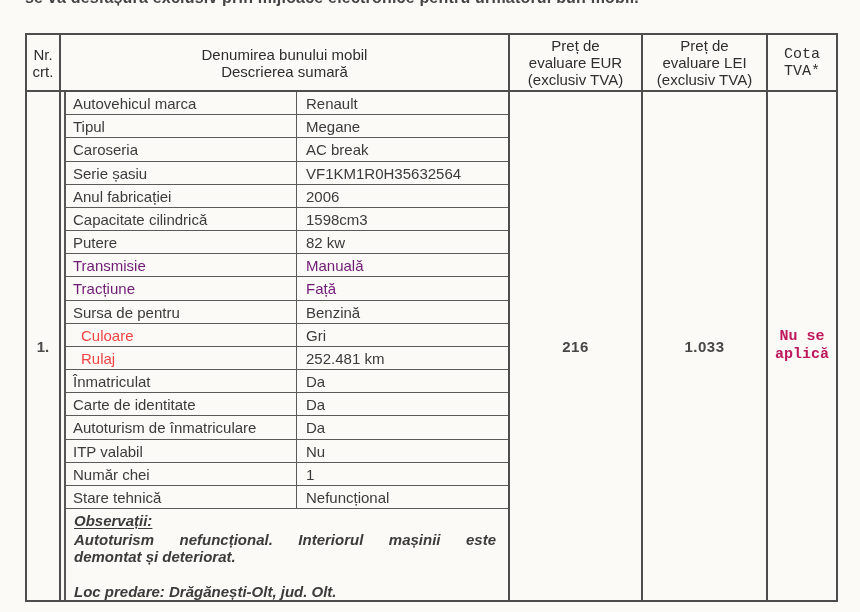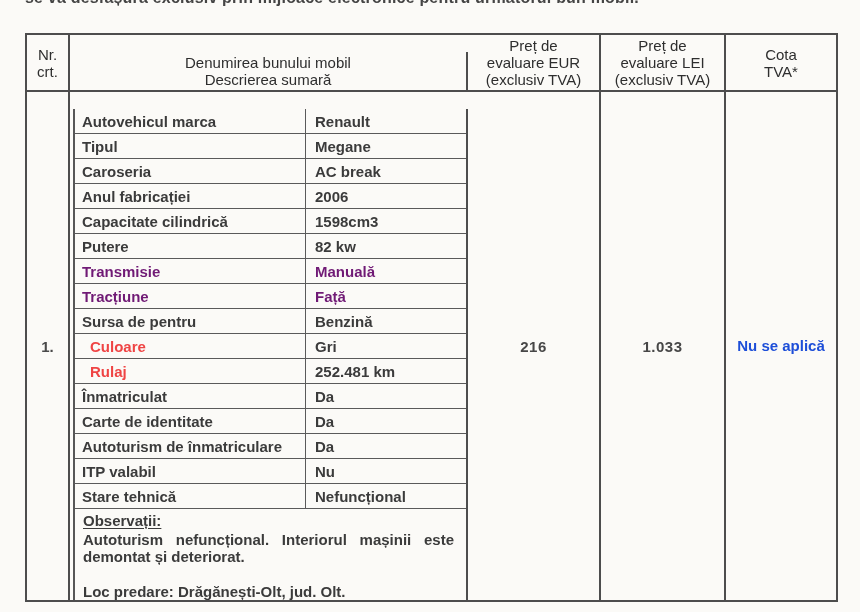--- a/index.html
+++ b/index.html
@@ -22,50 +22,50 @@
   .tbl {
     position:absolute; left:25px; top:33px;
     width:813px; height:569px; box-sizing:border-box;
     border:2px solid #4d4d4d;
     display:flex; flex-direction:column;
   }
   .thead { display:flex; height:57px; min-height:57px; border-bottom:2px solid #4d4d4d; box-sizing:border-box; }
   .tbody { display:flex; flex:1; min-height:0; }
 
   .c1,.c2,.c3,.c4,.c5 { box-sizing:border-box; }
-  .c1 { width:43px;  border-right:2px solid #4d4d4d; }
-  .c2 { width:398px; border-right:2px solid #4d4d4d;margin-top:17px; }
+  .c1 { width:34px;  border-right:2px solid #4d4d4d; }
+  .c2 { width:449px; border-right:2px solid #4d4d4d; }
   .c3 { width:133px; border-right:2px solid #4d4d4d; }
   .c4 { width:125px; border-right:2px solid #4d4d4d; }
-  .c5 { flex:1; }
+  .c5 { flex:1;font-family:Liberation Mono, monospace; }
 
   .hcell {
     display:flex; flex-direction:column; align-items:center; justify-content:center;
     text-align:center; font-size:15px; line-height:17px; color:#2e2e2e;
   }
   .hbold { font-weight:400; }
 
   
   .vcell { display:flex; align-items:center; justify-content:center; text-align:center; }
   .rownum { font-size:15px; font-weight:700; color:#4a4a4a; }
   .price  { font-size:15px; font-weight:700; color:#474747; letter-spacing:.5px;text-align:right; }
-  .vat    { font-size:15px; font-weight:600; color:#1d4ed8; line-height:18px; padding:0 3px; }
+  .vat    { font-size:15px; font-weight:600; color:#be185d; line-height:18px; padding:0 3px; }
 
   
   .c2wrap { margin-left:3px; height:100%; border-left:2px solid #575757; box-sizing:border-box; display:flex; flex-direction:column; }
   .specs  { height:418px; display:flex; flex-direction:column; }
-  .spec-row { flex:1; display:flex; border-bottom:1.5px solid #5a5a5a; box-sizing:border-box; font-size:15px; font-weight:700; color:#3b3b3b; }
+  .spec-row { flex:1; display:flex; border-bottom:1.5px solid #5a5a5a; box-sizing:border-box; font-size:15px; font-weight:400; color:#3b3b3b; }
   .spec-label { width:231px; box-sizing:border-box; border-right:1.5px solid #5a5a5a; padding:1px 4px 0 7px; display:flex; align-items:center; }
   .spec-value { flex:1; padding:1px 4px 0 9px; display:flex; align-items:center;text-align:center; }
   .muted  { color:#8b8b8b; }
   .muted .spec-label, .muted .spec-value { color:#701a75; }
   .mlabel .spec-label { color:#ef4444;padding-left:15px; }
 
   
-  .obs { flex:1; padding:3px 12px 0 8px; font-size:15px; font-weight:600; color:#3b3b3b; }
+  .obs { flex:1; padding:3px 12px 0 8px; font-size:15px; font-weight:600; color:#3b3b3b;font-style:italic; }
   .obs-title { text-decoration:underline; text-underline-offset:2px; margin-bottom:2px; }
   .obs-line1 { text-align:justify; text-align-last:justify; }
   .obs-line2 { margin-bottom:18px; }
   .obs-loc { }
 </style>
 </head>
 <body>
 
 <div class="doc">
 
@@ -113,20 +113,24 @@
               </div>
             <div class="spec-row">
                 <div class="spec-label">Tipul</div>
                 <div class="spec-value">Megane</div>
               </div>
             <div class="spec-row">
                 <div class="spec-label">Caroseria</div>
                 <div class="spec-value">AC break</div>
               </div>
             <div class="spec-row">
+                <div class="spec-label">Serie șasiu</div>
+                <div class="spec-value">VF1KM1R0H35632564</div>
+              </div>
+            <div class="spec-row">
                 <div class="spec-label">Anul fabricației</div>
                 <div class="spec-value">2006</div>
               </div>
             <div class="spec-row">
                 <div class="spec-label">Capacitate cilindrică</div>
                 <div class="spec-value">1598cm3</div>
               </div>
             <div class="spec-row">
                 <div class="spec-label">Putere</div>
                 <div class="spec-value">82 kw</div>
@@ -159,20 +163,24 @@
                 <div class="spec-label">Carte de identitate</div>
                 <div class="spec-value">Da</div>
               </div>
             <div class="spec-row">
                 <div class="spec-label">Autoturism de înmatriculare</div>
                 <div class="spec-value">Da</div>
               </div>
             <div class="spec-row">
                 <div class="spec-label">ITP valabil</div>
                 <div class="spec-value">Nu</div>
+              </div>
+            <div class="spec-row">
+                <div class="spec-label">Număr chei</div>
+                <div class="spec-value">1</div>
               </div>
             <div class="spec-row">
                 <div class="spec-label">Stare tehnică</div>
                 <div class="spec-value">Nefuncțional</div>
               </div>
           </div>
 
           <div class="obs">
             <div class="obs-title">Observații:</div>
             <div class="obs-line1">Autoturism nefuncțional. Interiorul mașinii este</div>

